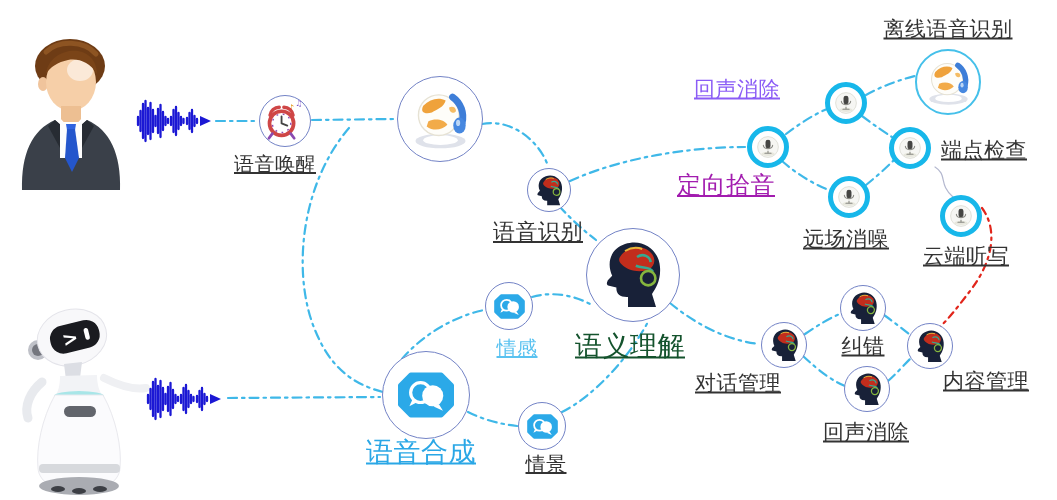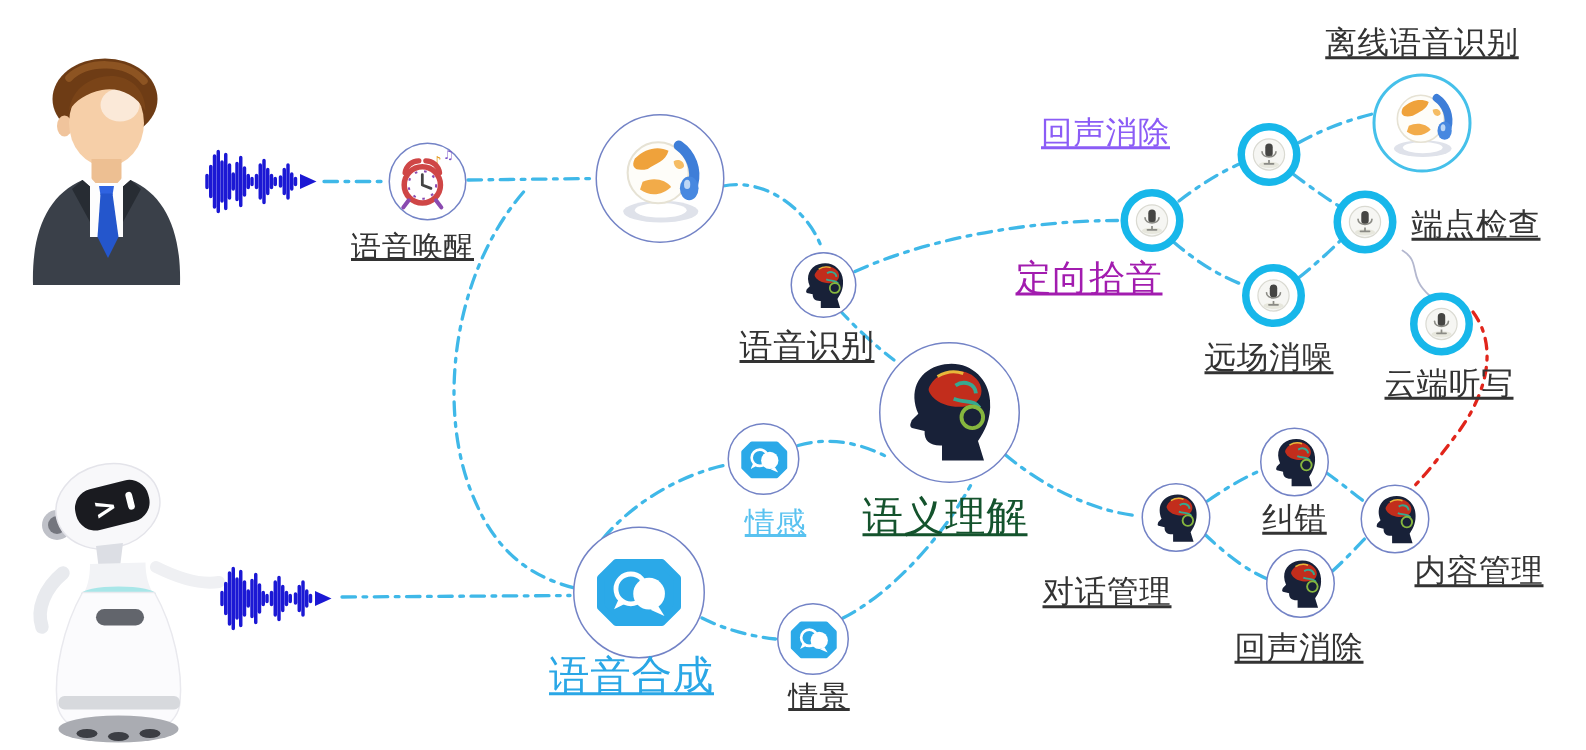--- a/index.html
+++ b/index.html
@@ -244,21 +244,21 @@
       <div class="node-label" style="left: 966px; top: 256px; font-size: 21px; color: rgb(51, 51, 51);">云端听写</div>
       <div class="node thin" style="left: 761px; top: 322px; width: 46px; height: 46px;">
         <svg width="39" height="39" viewBox="-20 -20 40 40">
           <path d="M-4,-15.5 C5,-18.5 13,-12.5 13.5,-4 C14,2.5 11.5,6.5 9.5,9.5 L11.5,16 L-2.5,16 L-2.5,11 C-6.5,11.2 -8.5,9.5 -8.3,6.2 L-12.5,5.2 C-13.6,4.4 -12.8,3.4 -12.6,2.6 L-10.4,0.4 C-13.6,-6.8 -10.6,-13.4 -4,-15.5 Z" fill="#182138"></path>
           <path d="M-6.5,-9 C-3,-15 6,-15.6 9.6,-10.4 C11.6,-7.4 10.6,-4.4 8.2,-3 C4,-0.8 -2.6,-2 -5.6,-5.2 C-7.2,-7 -7.2,-7.8 -6.5,-9 Z" fill="#c22d1c"></path>
           <path d="M2,-9 C5,-11 8.6,-9.4 8.8,-6.4 M1.4,-4.6 C5,-3.2 8.6,-4.2 10,-1.6" stroke="#37a890" stroke-width="1.3" fill="none"></path>
           <circle cx="7.6" cy="1.6" r="3.6" fill="none" stroke="#86b63e" stroke-width="1.3"></circle>
           <path d="M-4,-12 C-1,-13.8 2,-14 4.6,-13" stroke="#e8b73a" stroke-width="1" fill="none"></path>
         </svg>
       </div>
-      <div class="node-label" style="left: 738px; top: 383px; font-size: 21px; color: rgb(51, 51, 51); margin-top: 12px;">对话管理</div>
+      <div class="node-label" style="left: 738px; top: 383px; font-size: 21px; color: rgb(51, 51, 51);">对话管理</div>
       <div class="node thin" style="left: 840px; top: 285px; width: 46px; height: 46px;">
         <svg width="39" height="39" viewBox="-20 -20 40 40">
           <path d="M-4,-15.5 C5,-18.5 13,-12.5 13.5,-4 C14,2.5 11.5,6.5 9.5,9.5 L11.5,16 L-2.5,16 L-2.5,11 C-6.5,11.2 -8.5,9.5 -8.3,6.2 L-12.5,5.2 C-13.6,4.4 -12.8,3.4 -12.6,2.6 L-10.4,0.4 C-13.6,-6.8 -10.6,-13.4 -4,-15.5 Z" fill="#182138"></path>
           <path d="M-6.5,-9 C-3,-15 6,-15.6 9.6,-10.4 C11.6,-7.4 10.6,-4.4 8.2,-3 C4,-0.8 -2.6,-2 -5.6,-5.2 C-7.2,-7 -7.2,-7.8 -6.5,-9 Z" fill="#c22d1c"></path>
           <path d="M2,-9 C5,-11 8.6,-9.4 8.8,-6.4 M1.4,-4.6 C5,-3.2 8.6,-4.2 10,-1.6" stroke="#37a890" stroke-width="1.3" fill="none"></path>
           <circle cx="7.6" cy="1.6" r="3.6" fill="none" stroke="#86b63e" stroke-width="1.3"></circle>
           <path d="M-4,-12 C-1,-13.8 2,-14 4.6,-13" stroke="#e8b73a" stroke-width="1" fill="none"></path>
         </svg>
       </div>
       <div class="node-label" style="left: 863px; top: 346px; font-size: 21px; color: rgb(51, 51, 51);">纠错</div>

